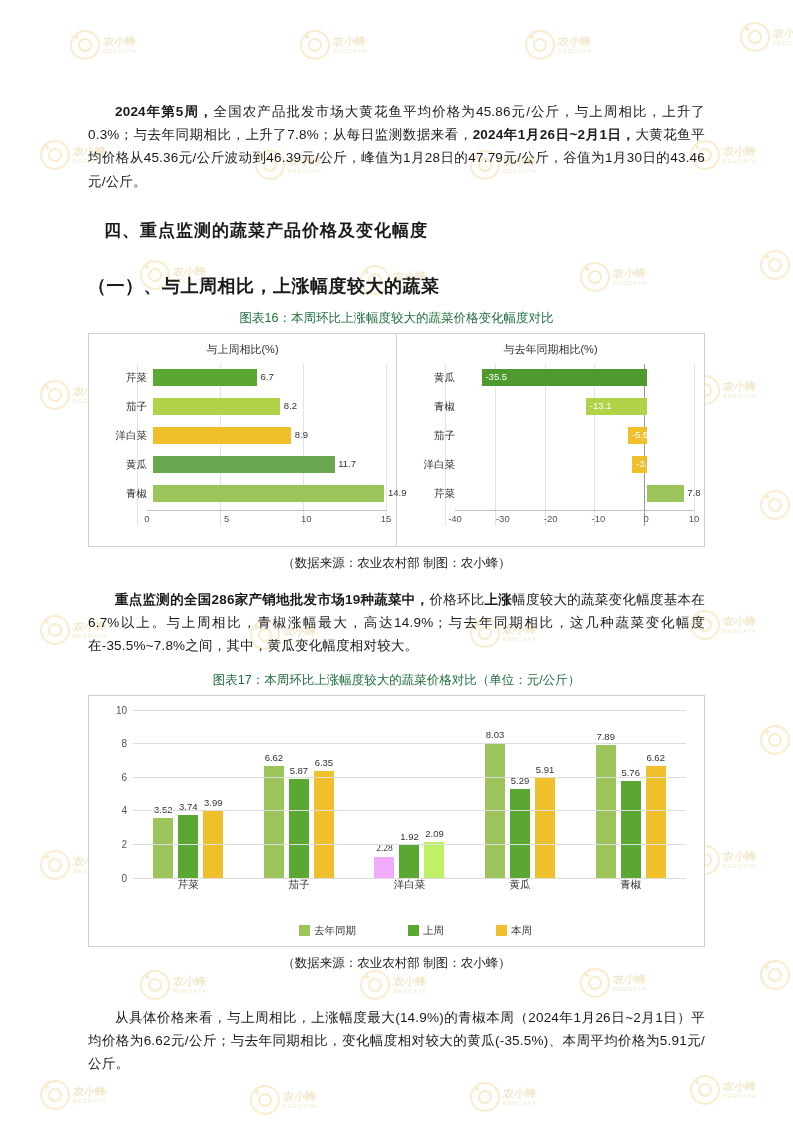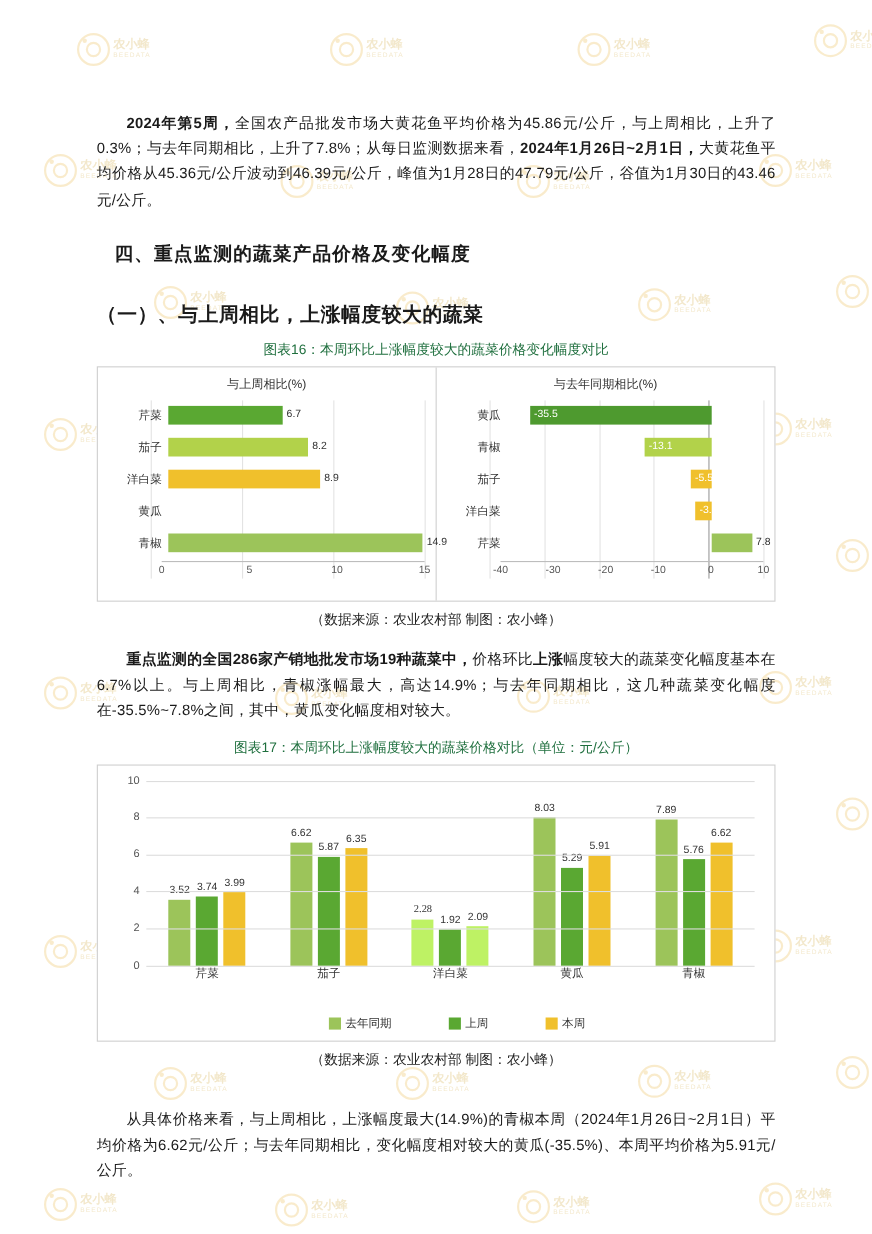--- a/index.html
+++ b/index.html
@@ -412,20 +412,24 @@
           </div>
           <div class="brow">
             <div class="cat">洋白菜</div>
             <div class="track">
               <div class="bar" style="left: 0%; width: 59.3333%; background: rgb(240, 192, 44);"></div>
               <div class="val" style="left: 60.8333%;">8.9</div>
             </div>
           </div>
           <div class="brow">
             <div class="cat">黄瓜</div>
+            <div class="track">
+              <div class="bar" style="left: 0%; width: 78%; background: rgb(106, 168, 79);"></div>
+              <div class="val" style="left: 79.5%;">11.7</div>
+            </div>
           </div>
           <div class="brow">
             <div class="cat">青椒</div>
             <div class="track">
               <div class="bar" style="left: 0%; width: 99.3333%; background: rgb(156, 196, 90);"></div>
               <div class="val" style="left: 100.833%;">14.9</div>
             </div>
           </div>
         </div>
       <div class="axis" id="axis16l">
@@ -518,21 +522,21 @@
               <div class="lbl">6.62</div>
             </div>
             <div class="b17" style="height: 98.616px; background: rgb(90, 168, 50);">
               <div class="lbl">5.87</div>
             </div>
             <div class="b17" style="height: 106.68px; background: rgb(240, 192, 44);">
               <div class="lbl">6.35</div>
             </div>
           </div>
           <div class="grp">
-            <div class="b17" style="height: 42px; background: #bef264; font-family: Liberation Serif, serif;">
+            <div class="b17" style="height: 21px; background: #f0abfc; font-family: Liberation Serif, serif;">
               <div class="lbl">2.28</div>
             </div>
             <div class="b17" style="height: 32.256px; background: rgb(90, 168, 50);">
               <div class="lbl">1.92</div>
             </div>
             <div class="b17" style="height: 35.112px; background: #bef264;">
               <div class="lbl">2.09</div>
             </div>
           </div>
           <div class="grp">

